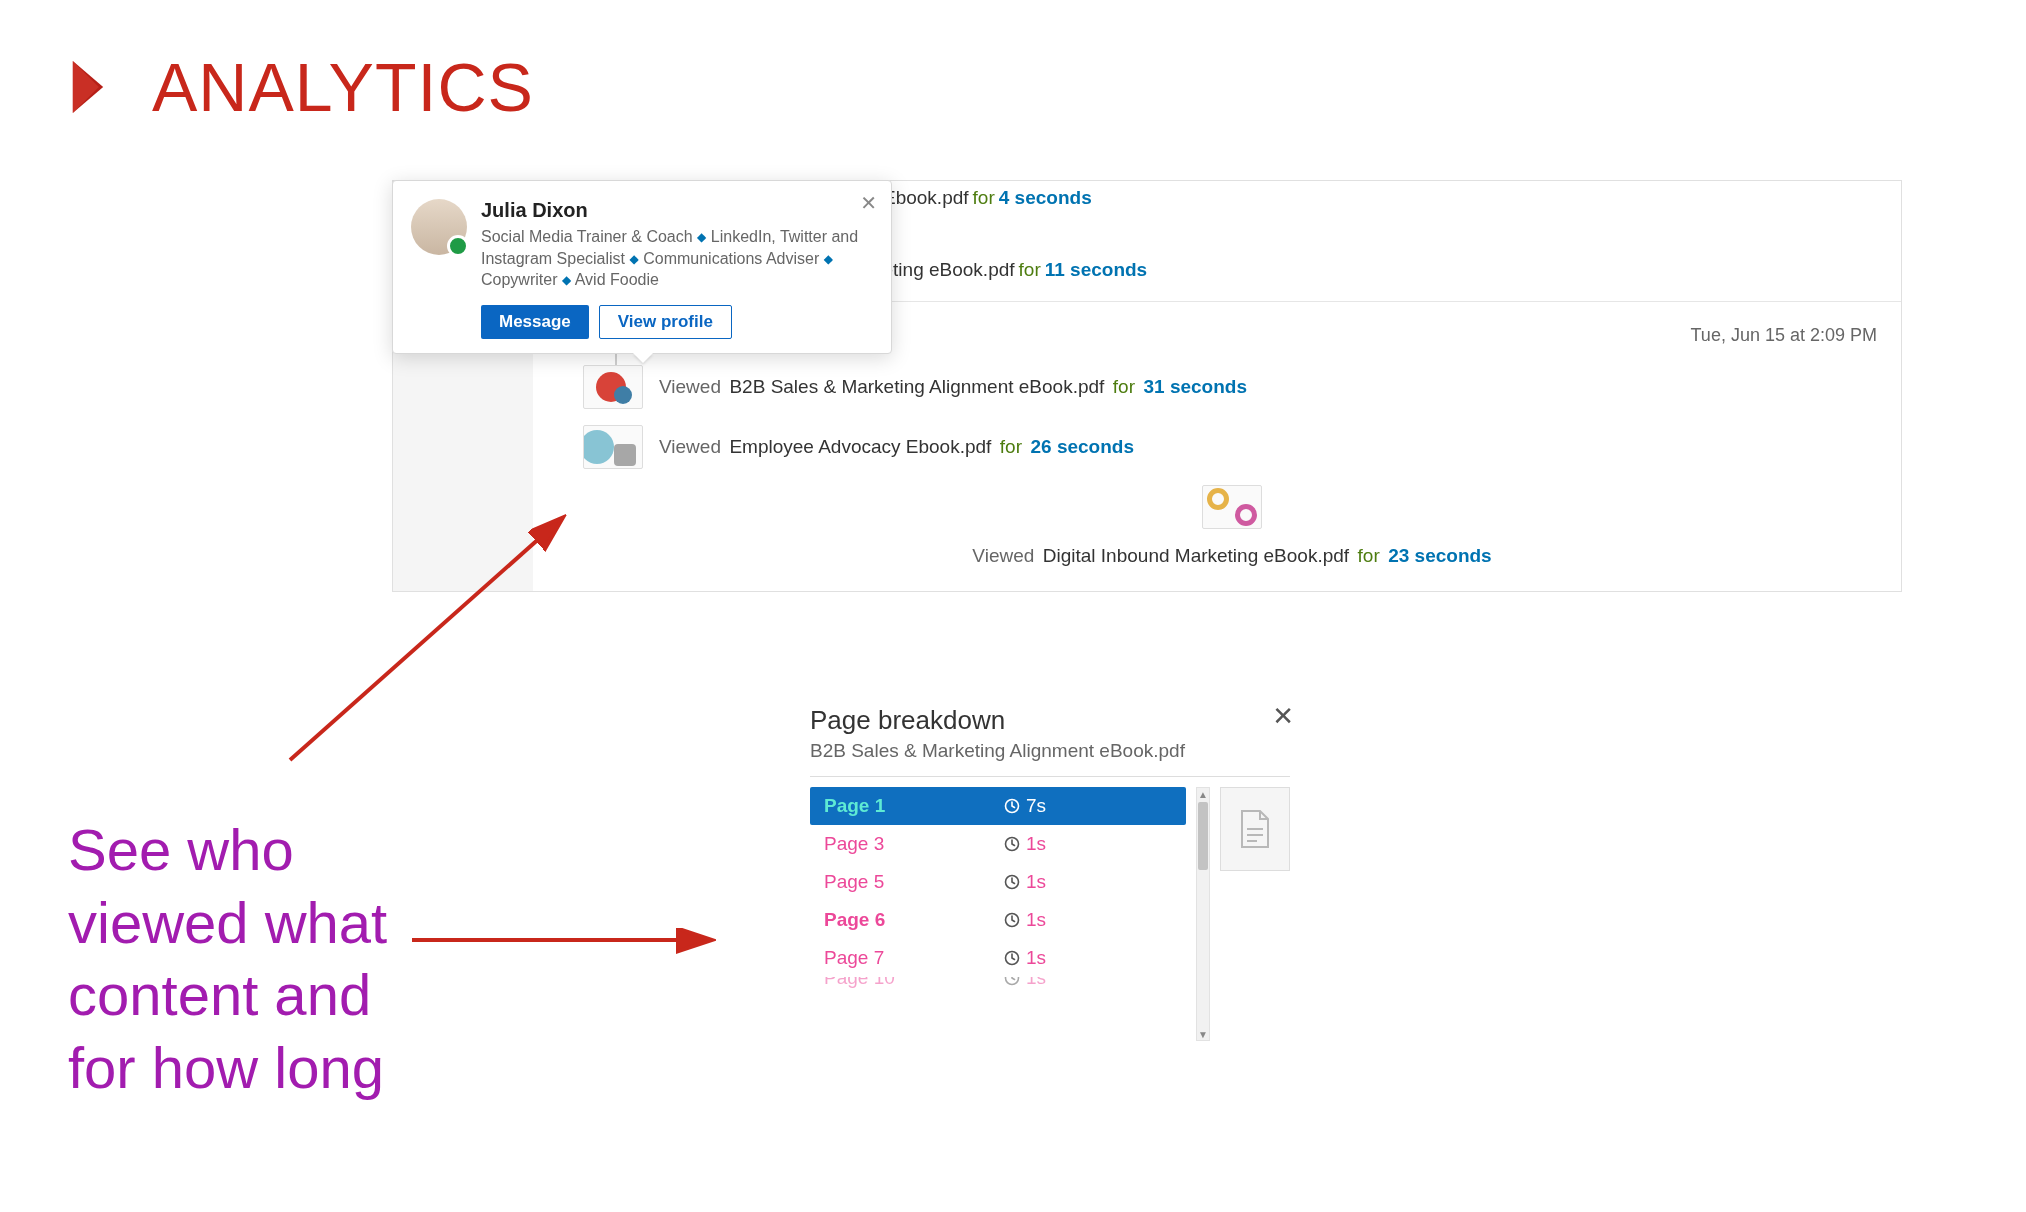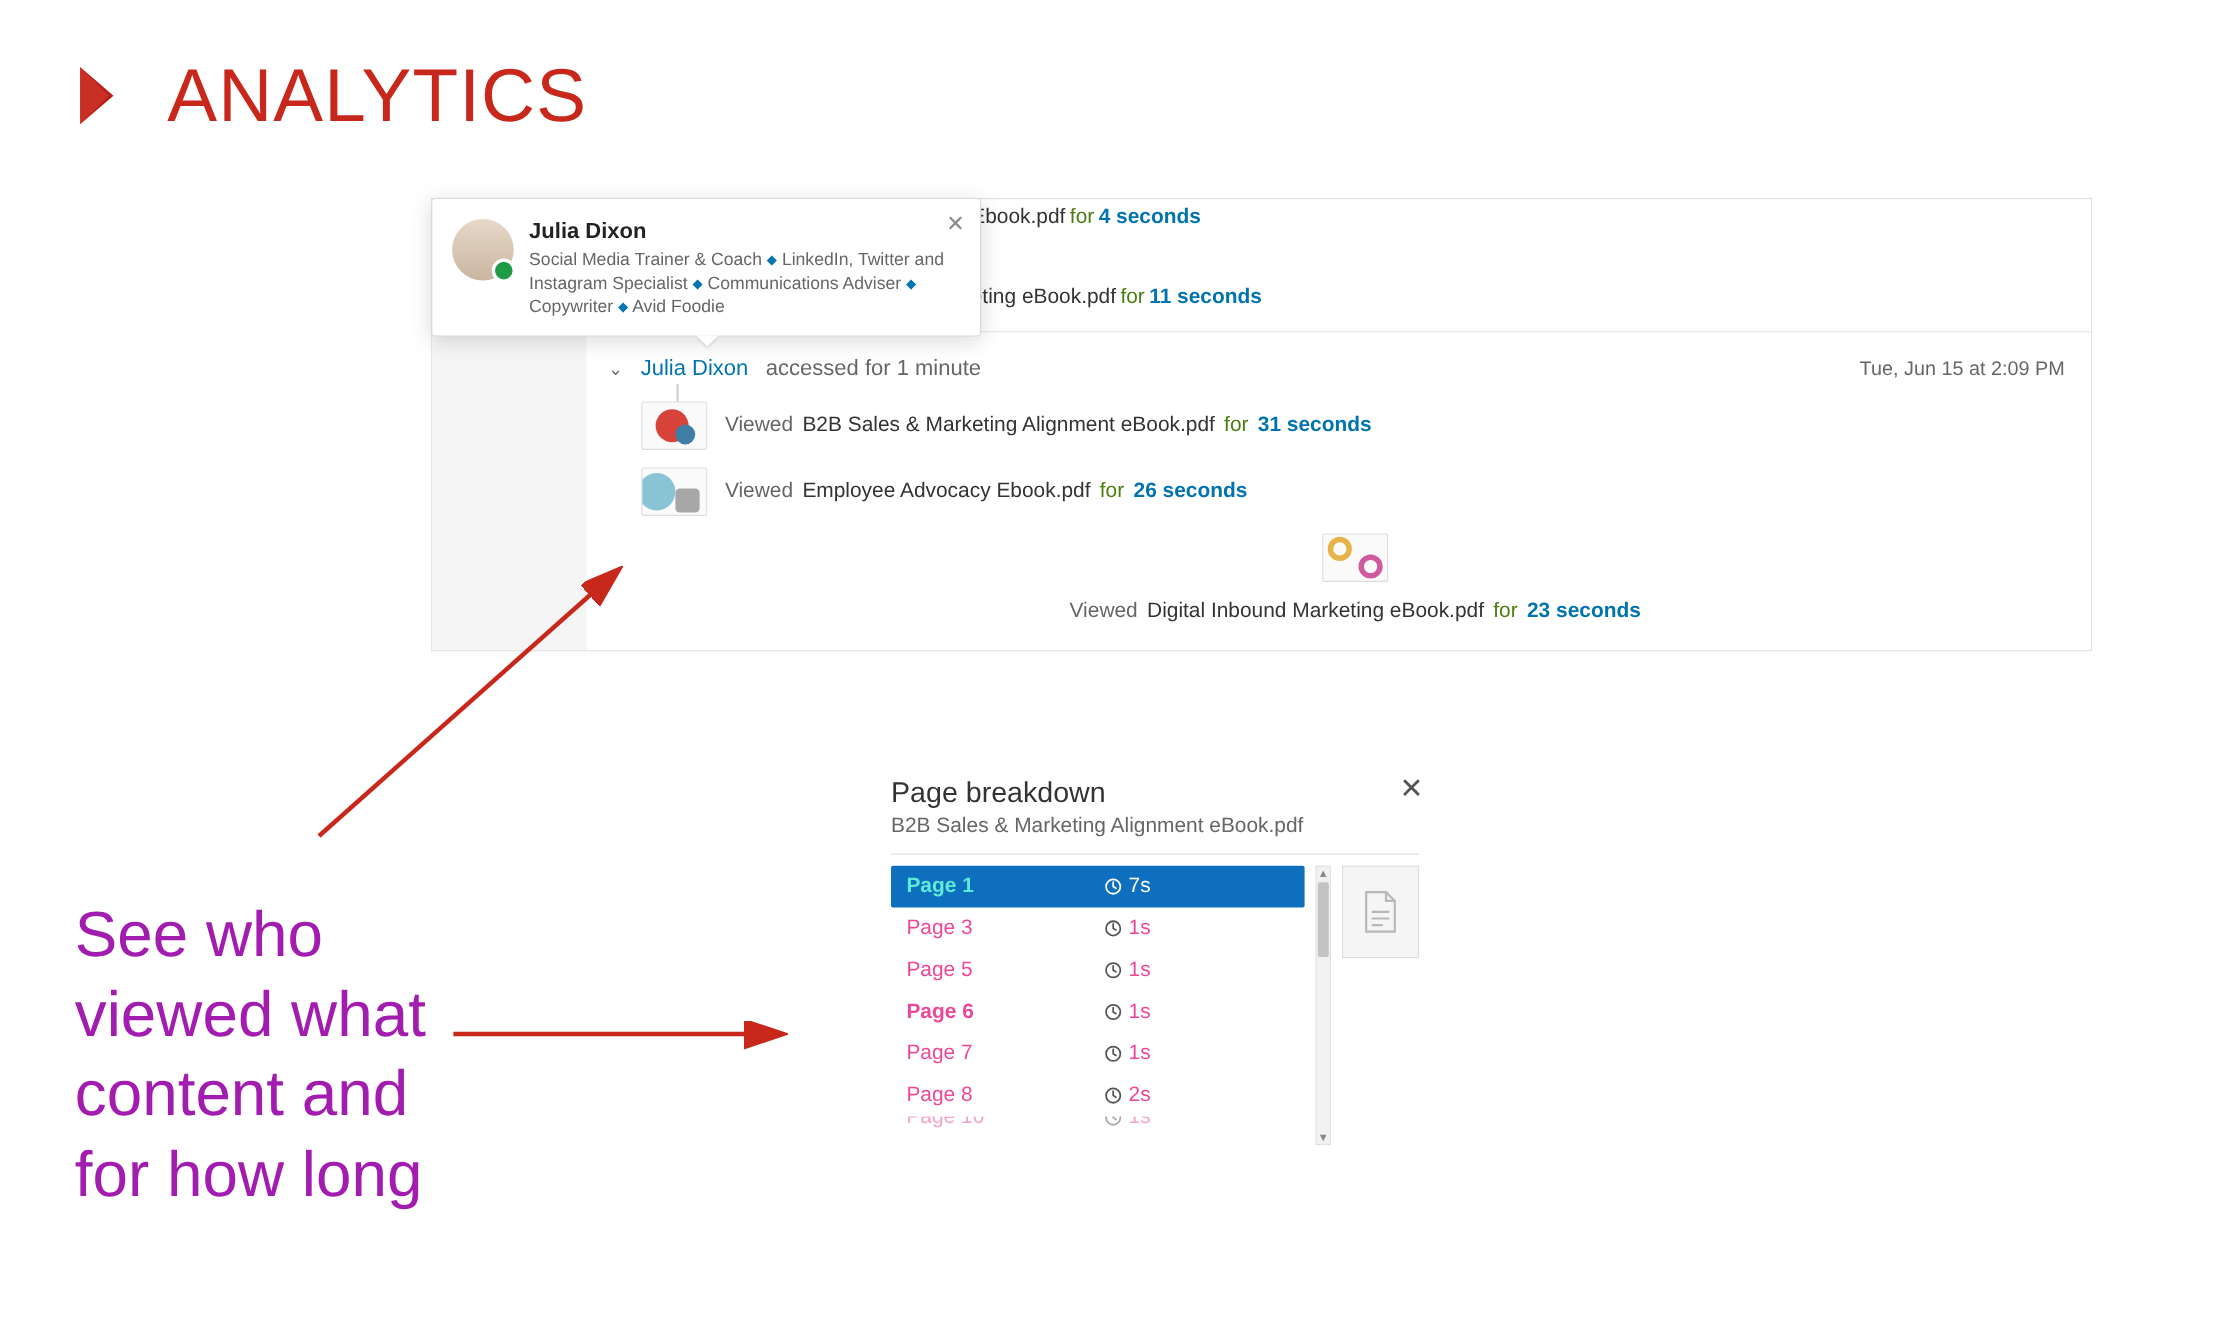--- a/index.html
+++ b/index.html
@@ -290,20 +290,24 @@
     <div>
       <div class="profile-name">Julia Dixon</div>
       <div class="profile-desc">
         <span>Social Media Trainer &amp; Coach</span> <span class="diamond">◆</span>
         <span>LinkedIn, Twitter and Instagram Specialist</span> <span class="diamond">◆</span>
         <span>Communications Adviser</span> <span class="diamond">◆</span>
         <span>Copywriter</span> <span class="diamond">◆</span>
         <span>Avid Foodie</span>
       </div>
     </div>
+  </div>
+  <div class="profile-actions">
+    <button class="btn-primary">Message</button>
+    <button class="btn-secondary">View profile</button>
   </div>
   <div class="card-pointer"></div>
 </div>
 
 <div class="callout">See who viewed what content and for how long</div>
 
 <svg class="arrow" style="top:500px; left:270px;" width="310" height="280">
   <defs>
       <marker id="ah1" markerWidth="10" markerHeight="10" refX="8" refY="3" orient="auto">
         <polygon points="0,0 9,3 0,6" fill="#C8271B"></polygon>
@@ -370,30 +374,20 @@
       <div class="bd-row">
         <span class="pg" style="font-weight:400">Page 7</span>
         <span class="tm">
             <svg class="clock-icon" viewBox="0 0 16 16">
               <circle cx="8" cy="8" r="6.5" fill="none" stroke="#555" stroke-width="1.6"></circle>
               <path d="M8 4v4l2.5 1.5" stroke="#555" stroke-width="1.6" fill="none" stroke-linecap="round"></path>
             </svg>
             <span>1s</span>
           </span>
       </div>
-      <div class="bd-row">
-        <span class="pg" style="font-weight:400">Page 8</span>
-        <span class="tm">
-            <svg class="clock-icon" viewBox="0 0 16 16">
-              <circle cx="8" cy="8" r="6.5" fill="none" stroke="#555" stroke-width="1.6"></circle>
-              <path d="M8 4v4l2.5 1.5" stroke="#555" stroke-width="1.6" fill="none" stroke-linecap="round"></path>
-            </svg>
-            <span>2s</span>
-          </span>
-      </div>
       <div class="bd-row cut">
         <span class="pg" style="font-weight:400">Page 10</span>
         <span class="tm">
             <svg class="clock-icon" viewBox="0 0 16 16">
               <circle cx="8" cy="8" r="6.5" fill="none" stroke="#555" stroke-width="1.6"></circle>
               <path d="M8 4v4l2.5 1.5" stroke="#555" stroke-width="1.6" fill="none" stroke-linecap="round"></path>
             </svg>
             <span>1s</span>
           </span>
       </div>

